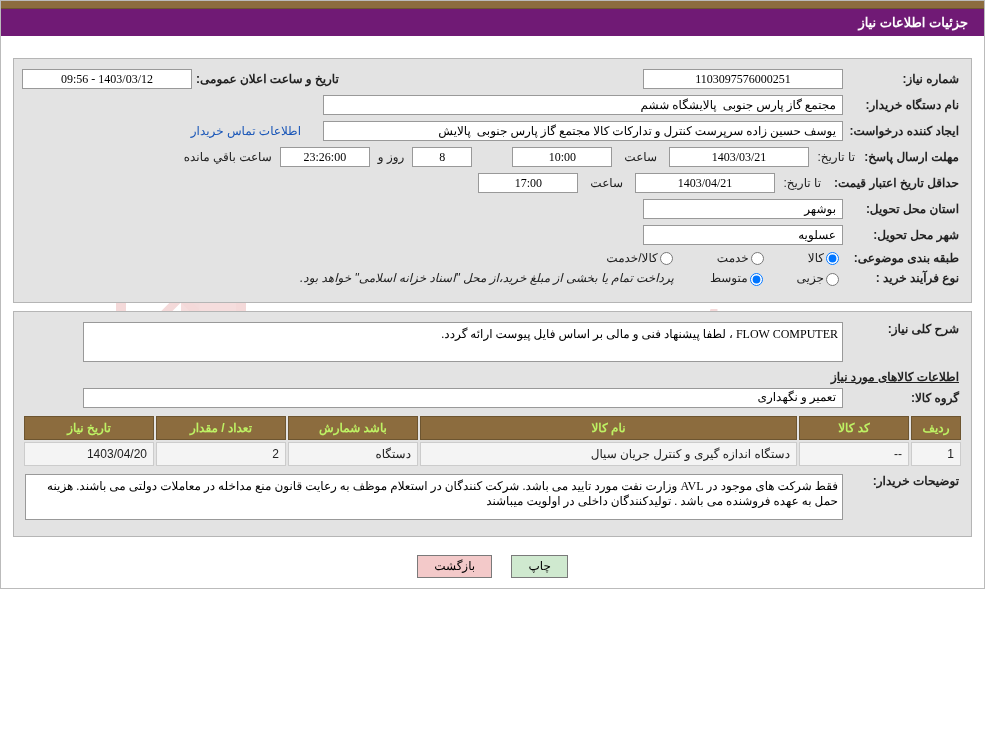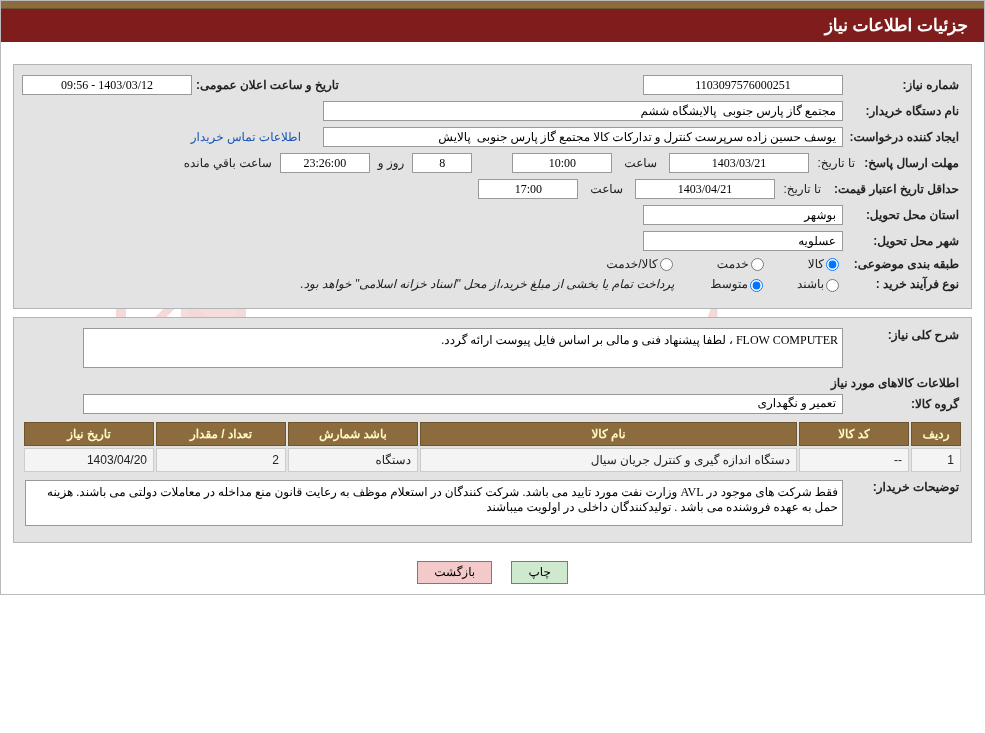--- a/index.html
+++ b/index.html
@@ -14,25 +14,25 @@
     width: 985px;
     position: relative;
     border: 1px solid #bbb;
   }
   .topbar {
     height: 8px;
     background: #8c6c3e;
     border-bottom: 1px solid #6d5530;
   }
   .title-bar {
-    background: #7f1d1d;
+    background: #701a75;
     color: #fff;
     padding: 6px 16px;
     font-weight: bold;
-    font-size: 17px;
+    font-size: 13px;
   }
   .panel {
     border: 1px solid #b5b5b5;
     margin: 22px 12px 8px 12px;
     padding: 10px 8px;
     background: #e3e3e3;
   }
   .panel2 {
     border: 1px solid #b5b5b5;
     margin: 2px 12px 12px 12px;
@@ -59,40 +59,41 @@
     font-family: Tahoma;
     font-size: 12px;
   }
   .field.center { text-align: center; }
   .link { color: #1a57b8; cursor: pointer; padding-right: 22px; }
   .radio-row input[type=radio] { margin: 0 4px 0 2px; vertical-align: middle; }
   .note { padding: 0 6px; font-style: italic; }
   .section-title {
     font-weight: bold;
     margin: 8px 4px 4px 4px;
+    text-decoration: underline;
   }
   .ta {
     width: 760px;
     height: 40px;
     resize: none;
     border: 1px solid #999;
     font-family: Tahoma;
     font-size: 12px;
     padding: 4px;
     direction: rtl;
   }
   table.data {
     width: 100%;
     border-collapse: separate;
     border-spacing: 2px;
     margin-top: 4px;
   }
   table.data th {
     background: #8c6c3e;
-    color: #fef9c3;
+    color: #bef264;
     padding: 4px 6px;
     font-weight: bold;
     font-size: 12px;
     text-align: center;
     border: 1px solid #6d5530;
   }
   table.data td {
     background: #f4f4f4;
     border: 1px solid #ccc;
     padding: 4px 6px;
@@ -211,21 +212,21 @@
       <span class="lbl wlabel">طبقه بندی موضوعی:</span>
       <label><input type="radio" name="cat" checked="" style=""><span>کالا</span></label>
       <span style="width:40px"></span>
       <label><input type="radio" name="cat" style=""><span>خدمت</span></label>
       <span style="width:40px"></span>
       <label><input type="radio" name="cat" style=""><span>کالا/خدمت</span></label>
     </div>
 
     <div class="row radio-row">
       <span class="lbl wlabel">نوع فرآیند خرید :</span>
-      <label><input type="radio" name="proc" style=""><span>باشند</span></label>
+      <label><input type="radio" name="proc" style=""><span>جزیی</span></label>
       <span style="width:30px"></span>
       <label><input type="radio" name="proc" checked="" style=""><span>متوسط</span></label>
       <span style="width:30px"></span>
       <span class="note">پرداخت تمام یا بخشی از مبلغ خرید،از محل "اسناد خزانه اسلامی" خواهد بود.</span>
     </div>
 
   </div>
 
   <div class="panel2">
 

